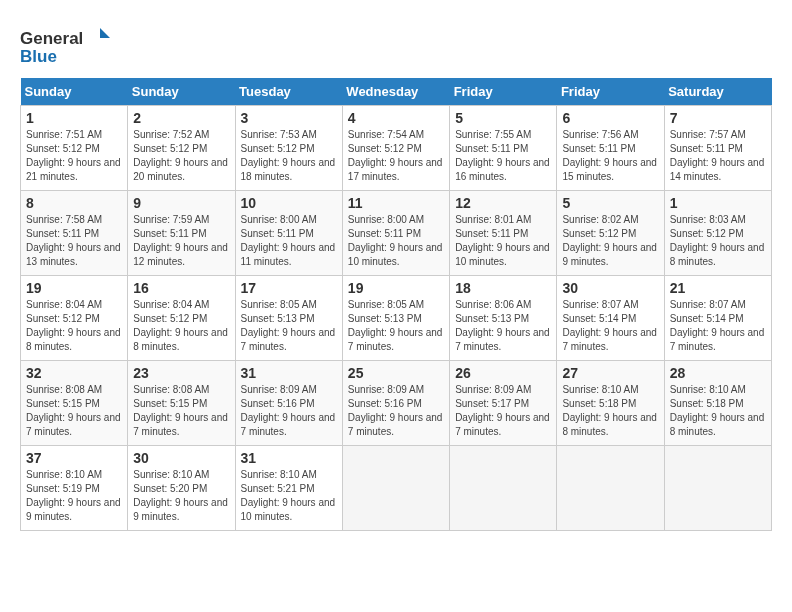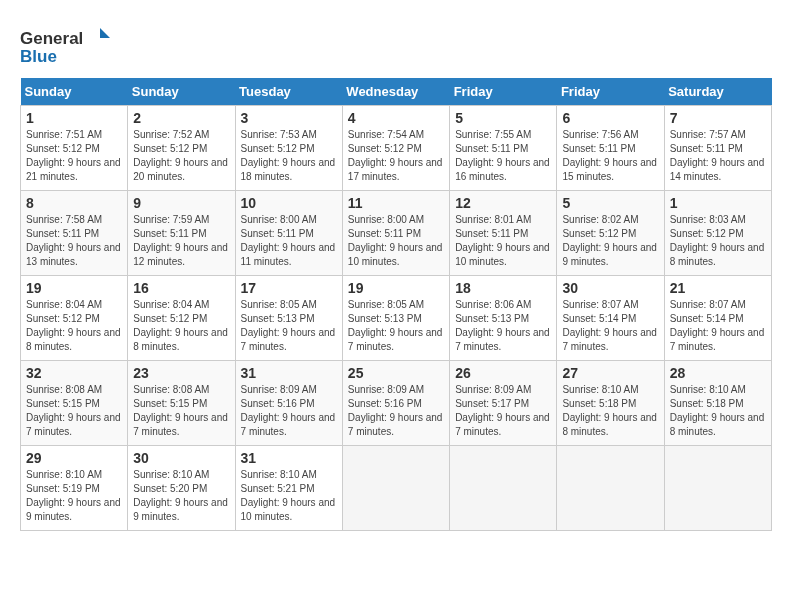--- a/index.html
+++ b/index.html
@@ -221,21 +221,21 @@
         <span class="day-number">27</span>
         <span class="day-detail">Sunrise: 8:10 AM<br>Sunset: 5:18 PM<br>Daylight: 9 hours and 8 minutes.</span>
       </td>
         <td>
         <span class="day-number">28</span>
         <span class="day-detail">Sunrise: 8:10 AM<br>Sunset: 5:18 PM<br>Daylight: 9 hours and 8 minutes.</span>
       </td>
       </tr>
       <tr>
         <td>
-        <span class="day-number">29</span>
+        <span class="day-number">37</span>
         <span class="day-detail">Sunrise: 8:10 AM<br>Sunset: 5:19 PM<br>Daylight: 9 hours and 9 minutes.</span>
       </td>
         <td>
         <span class="day-number">30</span>
         <span class="day-detail">Sunrise: 8:10 AM<br>Sunset: 5:20 PM<br>Daylight: 9 hours and 9 minutes.</span>
       </td>
         <td>
         <span class="day-number">31</span>
         <span class="day-detail">Sunrise: 8:10 AM<br>Sunset: 5:21 PM<br>Daylight: 9 hours and 10 minutes.</span>
       </td>

